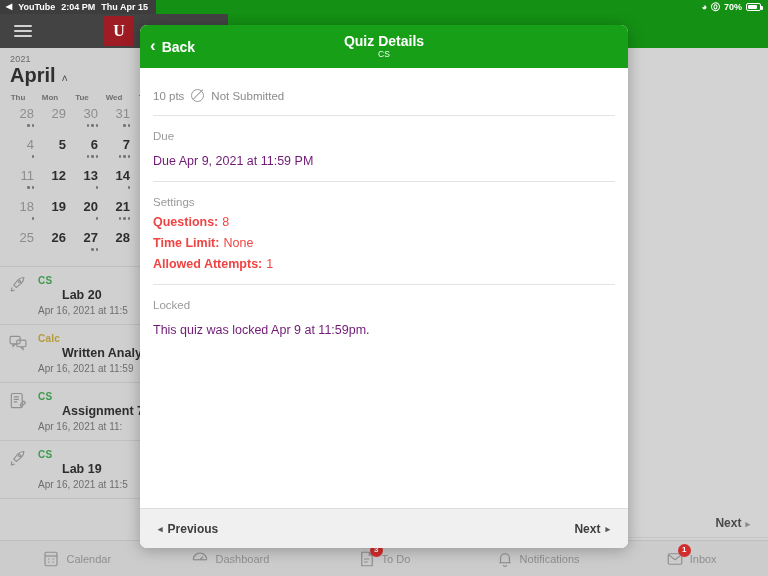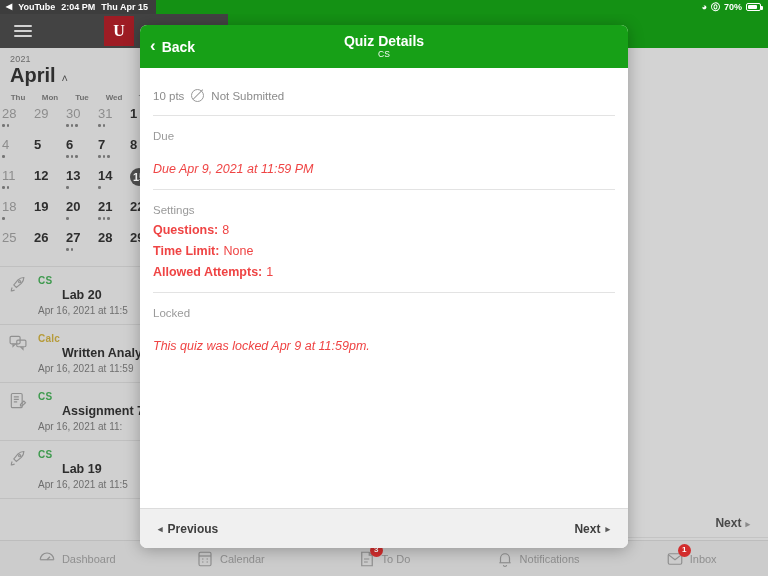--- a/index.html
+++ b/index.html
@@ -86,21 +86,21 @@
   .cal-year { font-size:9px; color:#6b6b6b; padding:6px 0 0 10px; letter-spacing:.2px;}
   .cal-month-row { display:flex; align-items:center; gap:6px; padding:0 0 4px 10px;}
   .cal-month { font-size:20px; font-weight:bold; color:#2f2f2f; }
   .cal-chev { font-size:11px; color:#4a4a4a; transform:translateY(2px); }
   .cal-dow {
     display:grid; grid-template-columns:repeat(7,1fr);
     font-size:8px; color:#6f6f6f; font-weight:bold; padding:2px 2px 4px 2px;
   }
   .cal-dow div { text-align:center; }
   .cal-grid { display:grid; grid-template-columns:repeat(7,1fr); row-gap:1px; padding:0 2px;}
-  .cal-cell { height:30px; display:flex; flex-direction:column; align-items:flex-start; }
+  .cal-cell { height:30px; display:flex; flex-direction:column; align-items:flex-end; }
   .cal-num { font-size:13px; color:#2e2e2e; font-weight:bold; line-height:16px;}
   .cal-cell.dim .cal-num { color:#8d8d8d; font-weight:normal;}
   .cal-cell.today .cal-num {
     background:#4f4f4f; color:#ffffff; width:18px; height:18px; border-radius:50%;
     display:flex; align-items:center; justify-content:center; line-height:1; font-size:11px;
   }
   .cal-dots { display:flex; gap:2px; margin-top:2px; height:4px;}
   .cal-dots i { width:2.5px; height:2.5px; border-radius:50%; background:#757575; display:block;}
 
   .evt-list { margin-top:6px; border-top:1px solid #c0c0c0; }
@@ -145,21 +145,21 @@
   .asg-stat { font-size:11.5px; color:#8b8b8b; }
   .no-icon {
     width:13px; height:13px; border:1.4px solid #9a9a9a; border-radius:50%;
     display:inline-block; position:relative;
   }
   .no-icon::after {
     content:""; position:absolute; left:-1px; top:4.3px; width:14px; height:1.4px;
     background:#9a9a9a; transform:rotate(-45deg); transform-origin:center;
   }
   .m-label { font-size:11.5px; color:#9a9a9a; }
-  .m-value { font-size:12.5px; color:#ef4444; margin-top:20px;font-style:italic; }
+  .m-value { font-size:12.5px; color:#701a75; margin-top:12px; }
   .kv { font-size:12.5px; color:#ef4444; margin-top:7px; }
   .kv b { font-weight:bold; }
   .kv span { margin-left:4px; }
 
   #modal-footer {
     flex:0 0 40px; height:40px; background:#f0f0f0;
     border-top:1px solid #dcdcdc;
     display:flex; align-items:center; justify-content:space-between;
     padding:0 18px;
   }
@@ -534,36 +534,36 @@
         <span>Next</span>
         <span class="car">▸</span>
       </div>
     </div>
   </div>
 
   <div id="tabbar">
       <div class="tab">
         <div class="ti">
           <svg viewBox="0 0 24 24" fill="none" stroke="currentColor" stroke-width="1.6">
+            <rect x="4" y="3" width="16" height="18" rx="2"></rect>
+            <path d="M4 8h16"></path>
+            <path d="M8 12h2M8 16h2M14 12h2M14 16h2"></path>
+          </svg>
+        </div>
+        <span>Calendar</span>
+      </div>
+      <div class="tab">
+        <div class="ti">
+          <svg viewBox="0 0 24 24" fill="none" stroke="currentColor" stroke-width="1.6">
             <path d="M3 13a9 9 0 0118 0"></path>
             <path d="M3 13h18"></path>
             <path d="M12 13l4-4"></path>
           </svg>
         </div>
         <span>Dashboard</span>
-      </div>
-      <div class="tab">
-        <div class="ti">
-          <svg viewBox="0 0 24 24" fill="none" stroke="currentColor" stroke-width="1.6">
-            <rect x="4" y="3" width="16" height="18" rx="2"></rect>
-            <path d="M4 8h16"></path>
-            <path d="M8 12h2M8 16h2M14 12h2M14 16h2"></path>
-          </svg>
-        </div>
-        <span>Calendar</span>
       </div>
       <div class="tab">
         <div class="ti">
           <svg viewBox="0 0 24 24" fill="none" stroke="currentColor" stroke-width="1.6">
             <path d="M5 3h10l4 4v14H5z"></path>
             <path d="M15 3v4h4"></path>
             <path d="M8 12h7M8 16h5"></path>
           </svg>
           <span class="badge">3</span>
         </div>

